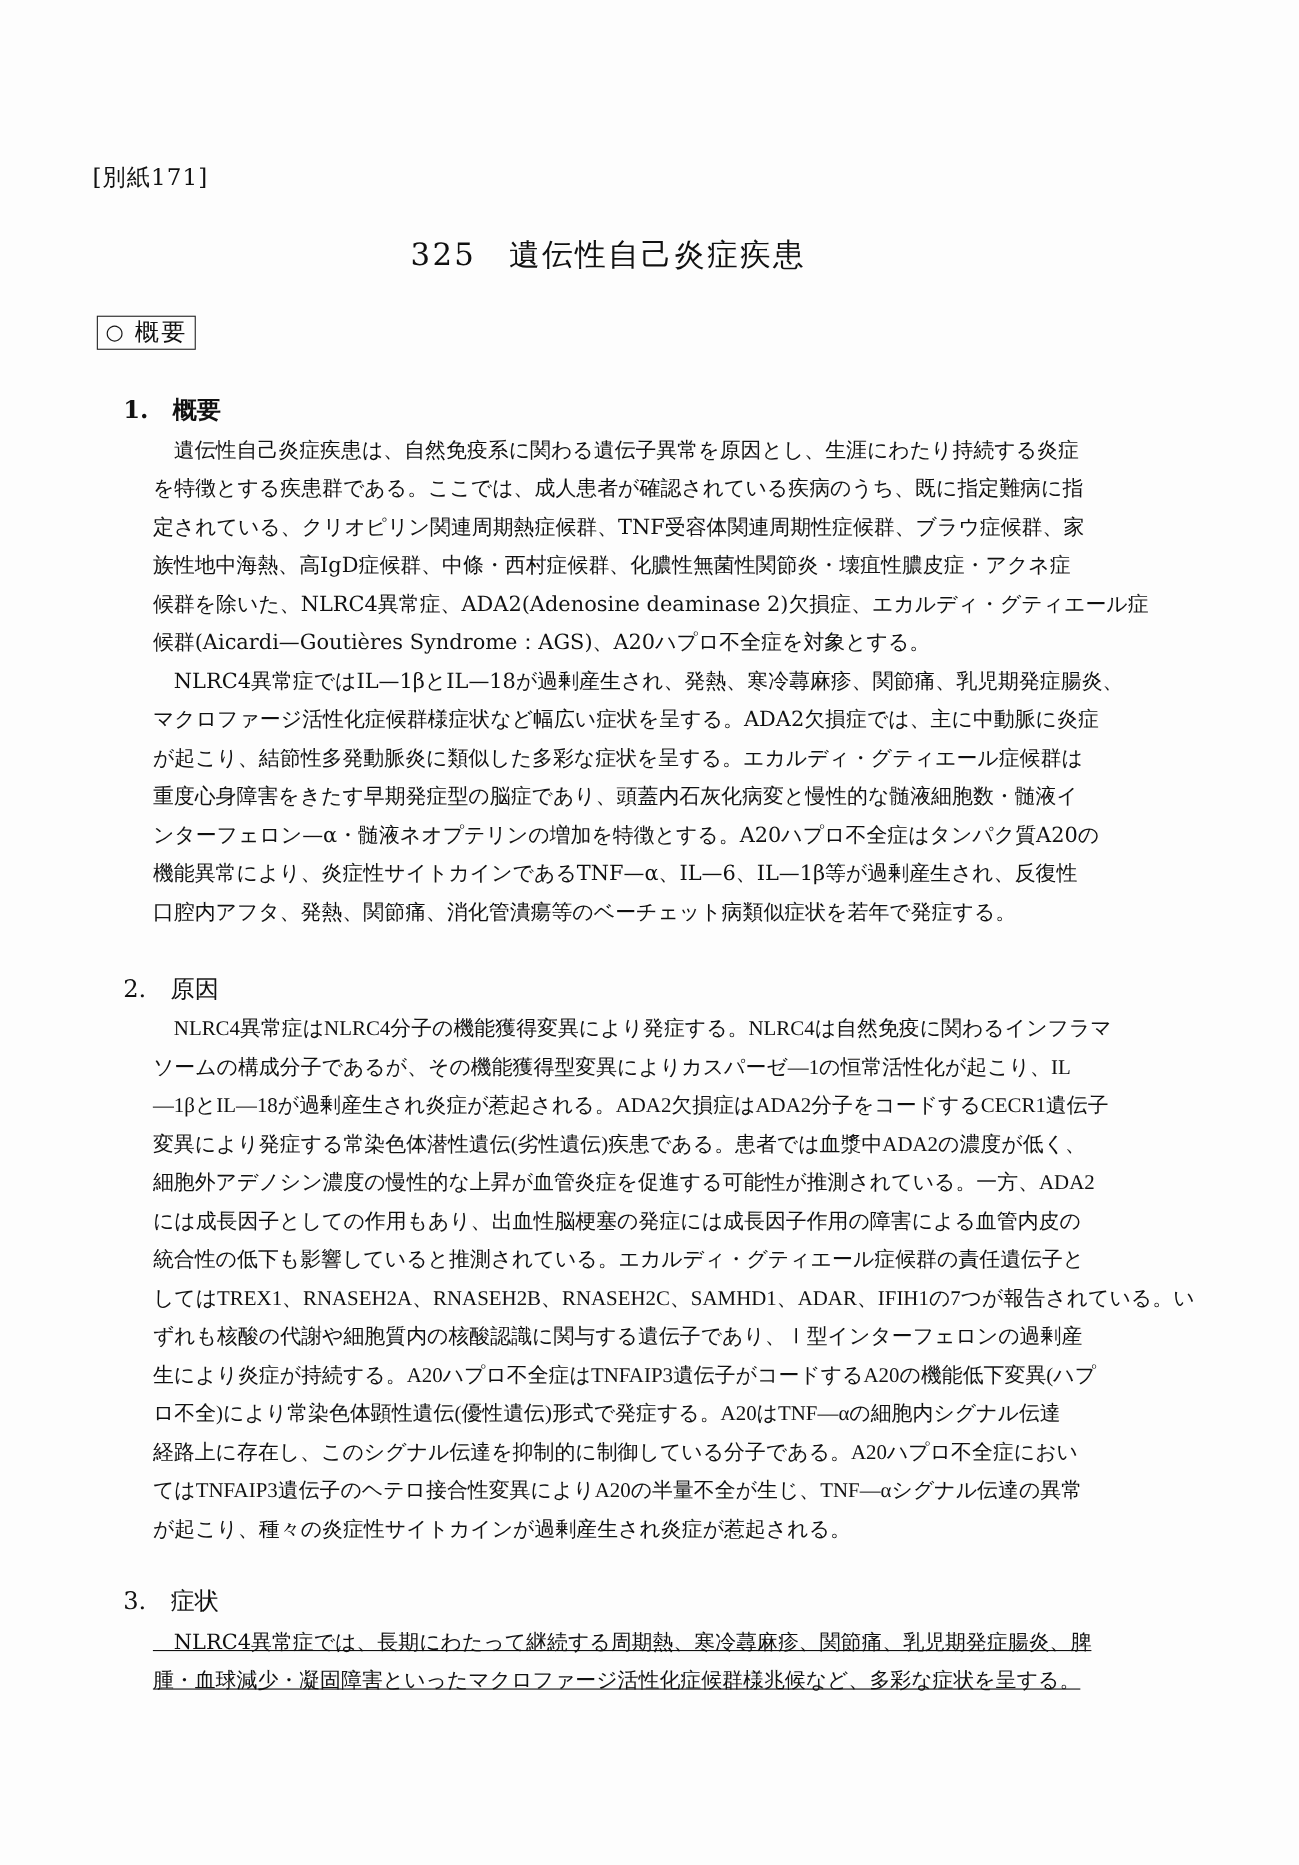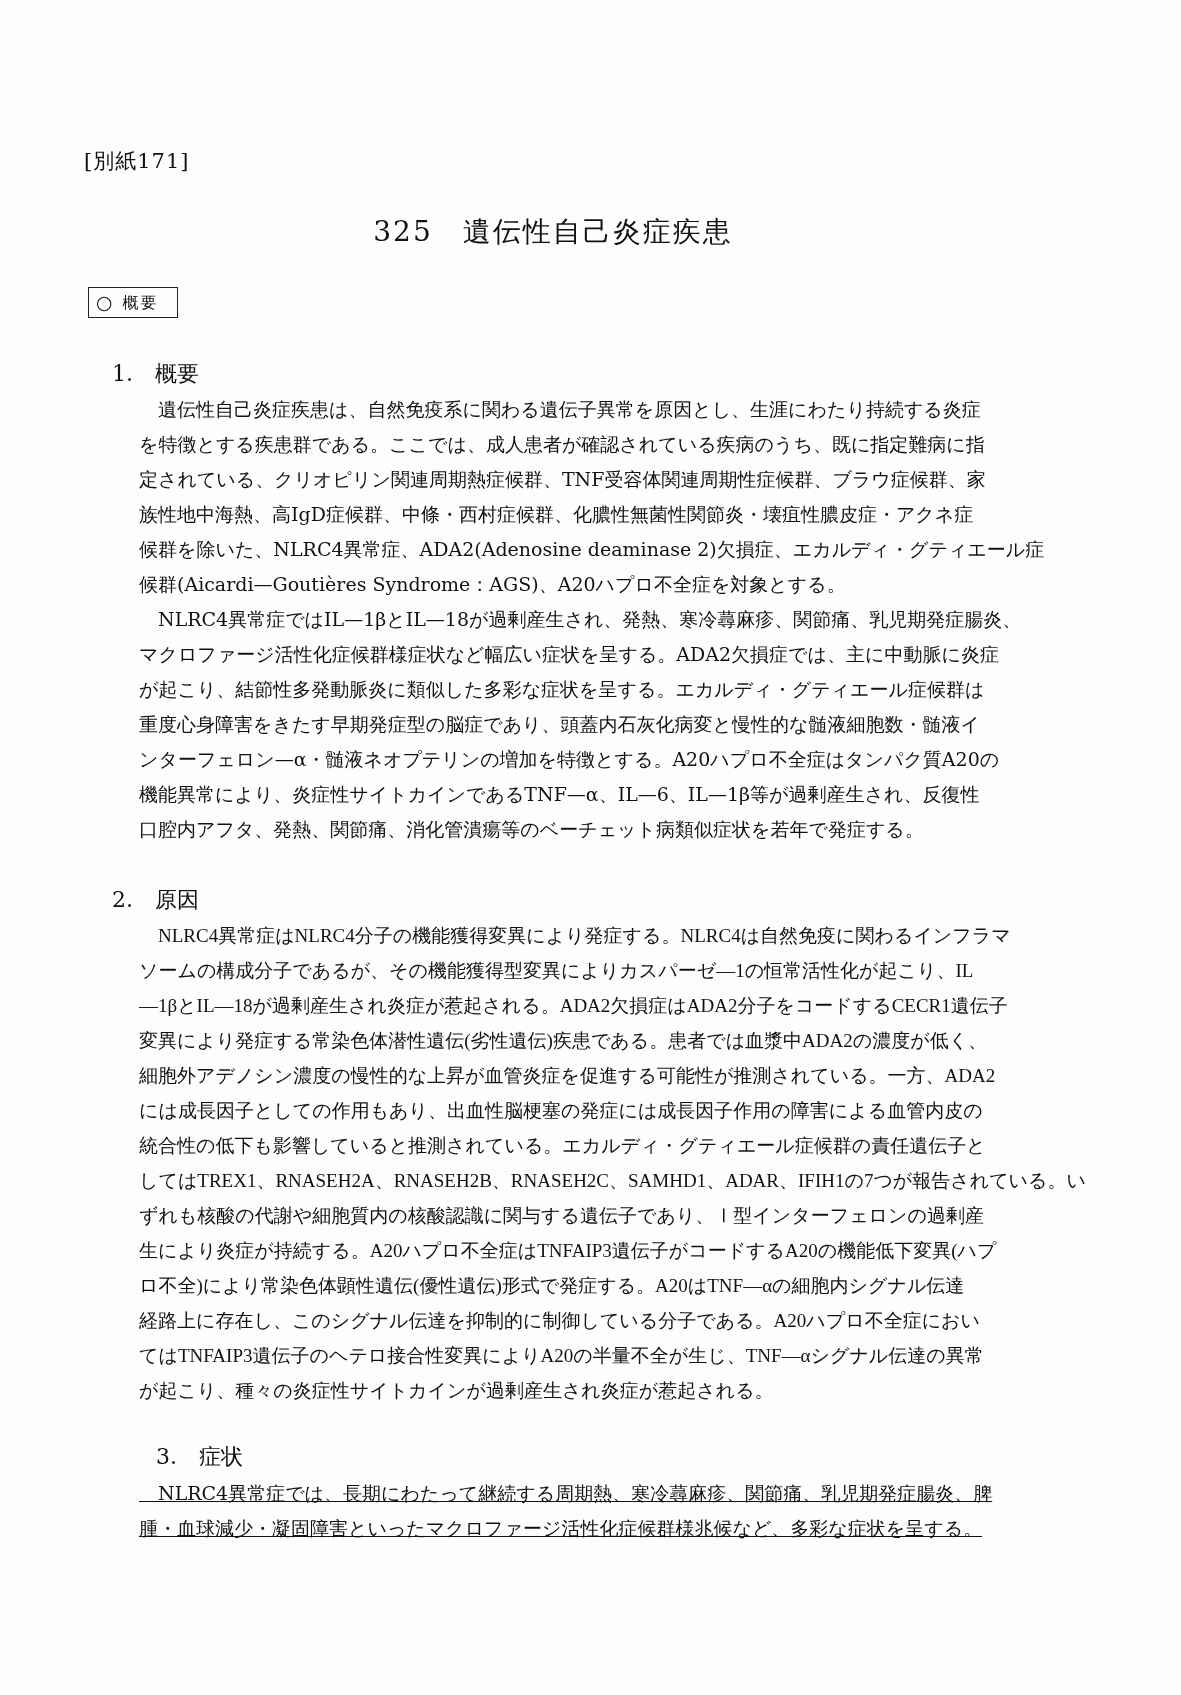--- a/index.html
+++ b/index.html
@@ -48,45 +48,45 @@
     display: flex;
     align-items: center;
     padding: 0 6px 0 7px;
     gap: 10px;
   }
   .overview-box .marker {
     font-size: 19px;
     line-height: 19px;
   }
   .overview-box .label {
-    font-size: 16px;
+    font-size: 22px;
     line-height: 20px;
     letter-spacing: 2px;
   }
   .section-heading {
     position: absolute;
     left: 112px;
     font-size: 22px;
     line-height: 23px;
     white-space: nowrap;
   }
   .section-body {
     position: absolute;
     left: 139px;
     width: 984px;
     font-size: 19px;
     line-height: 35px;
     white-space: pre-line;
     letter-spacing: 0;
   }
-  #heading-1 { top: 362px; }
+  #heading-1 { top: 362px; font-weight: bold; }
   #body-1    { top: 392px; }
   #heading-2 { top: 888px; text-align: right; }
   #body-2    { top: 918px; font-family: Liberation Serif, serif; }
-  #heading-3 { top: 1445px; margin-left: 44px; }
+  #heading-3 { top: 1445px; }
   #body-3    { top: 1476px; text-decoration: underline; }
 </style>
 </head>
 <body>
 
 <div class="page">
 
   <div class="attachment-label">[別紙171]</div>
 
   <div class="doc-title">325　遺伝性自己炎症疾患</div>

